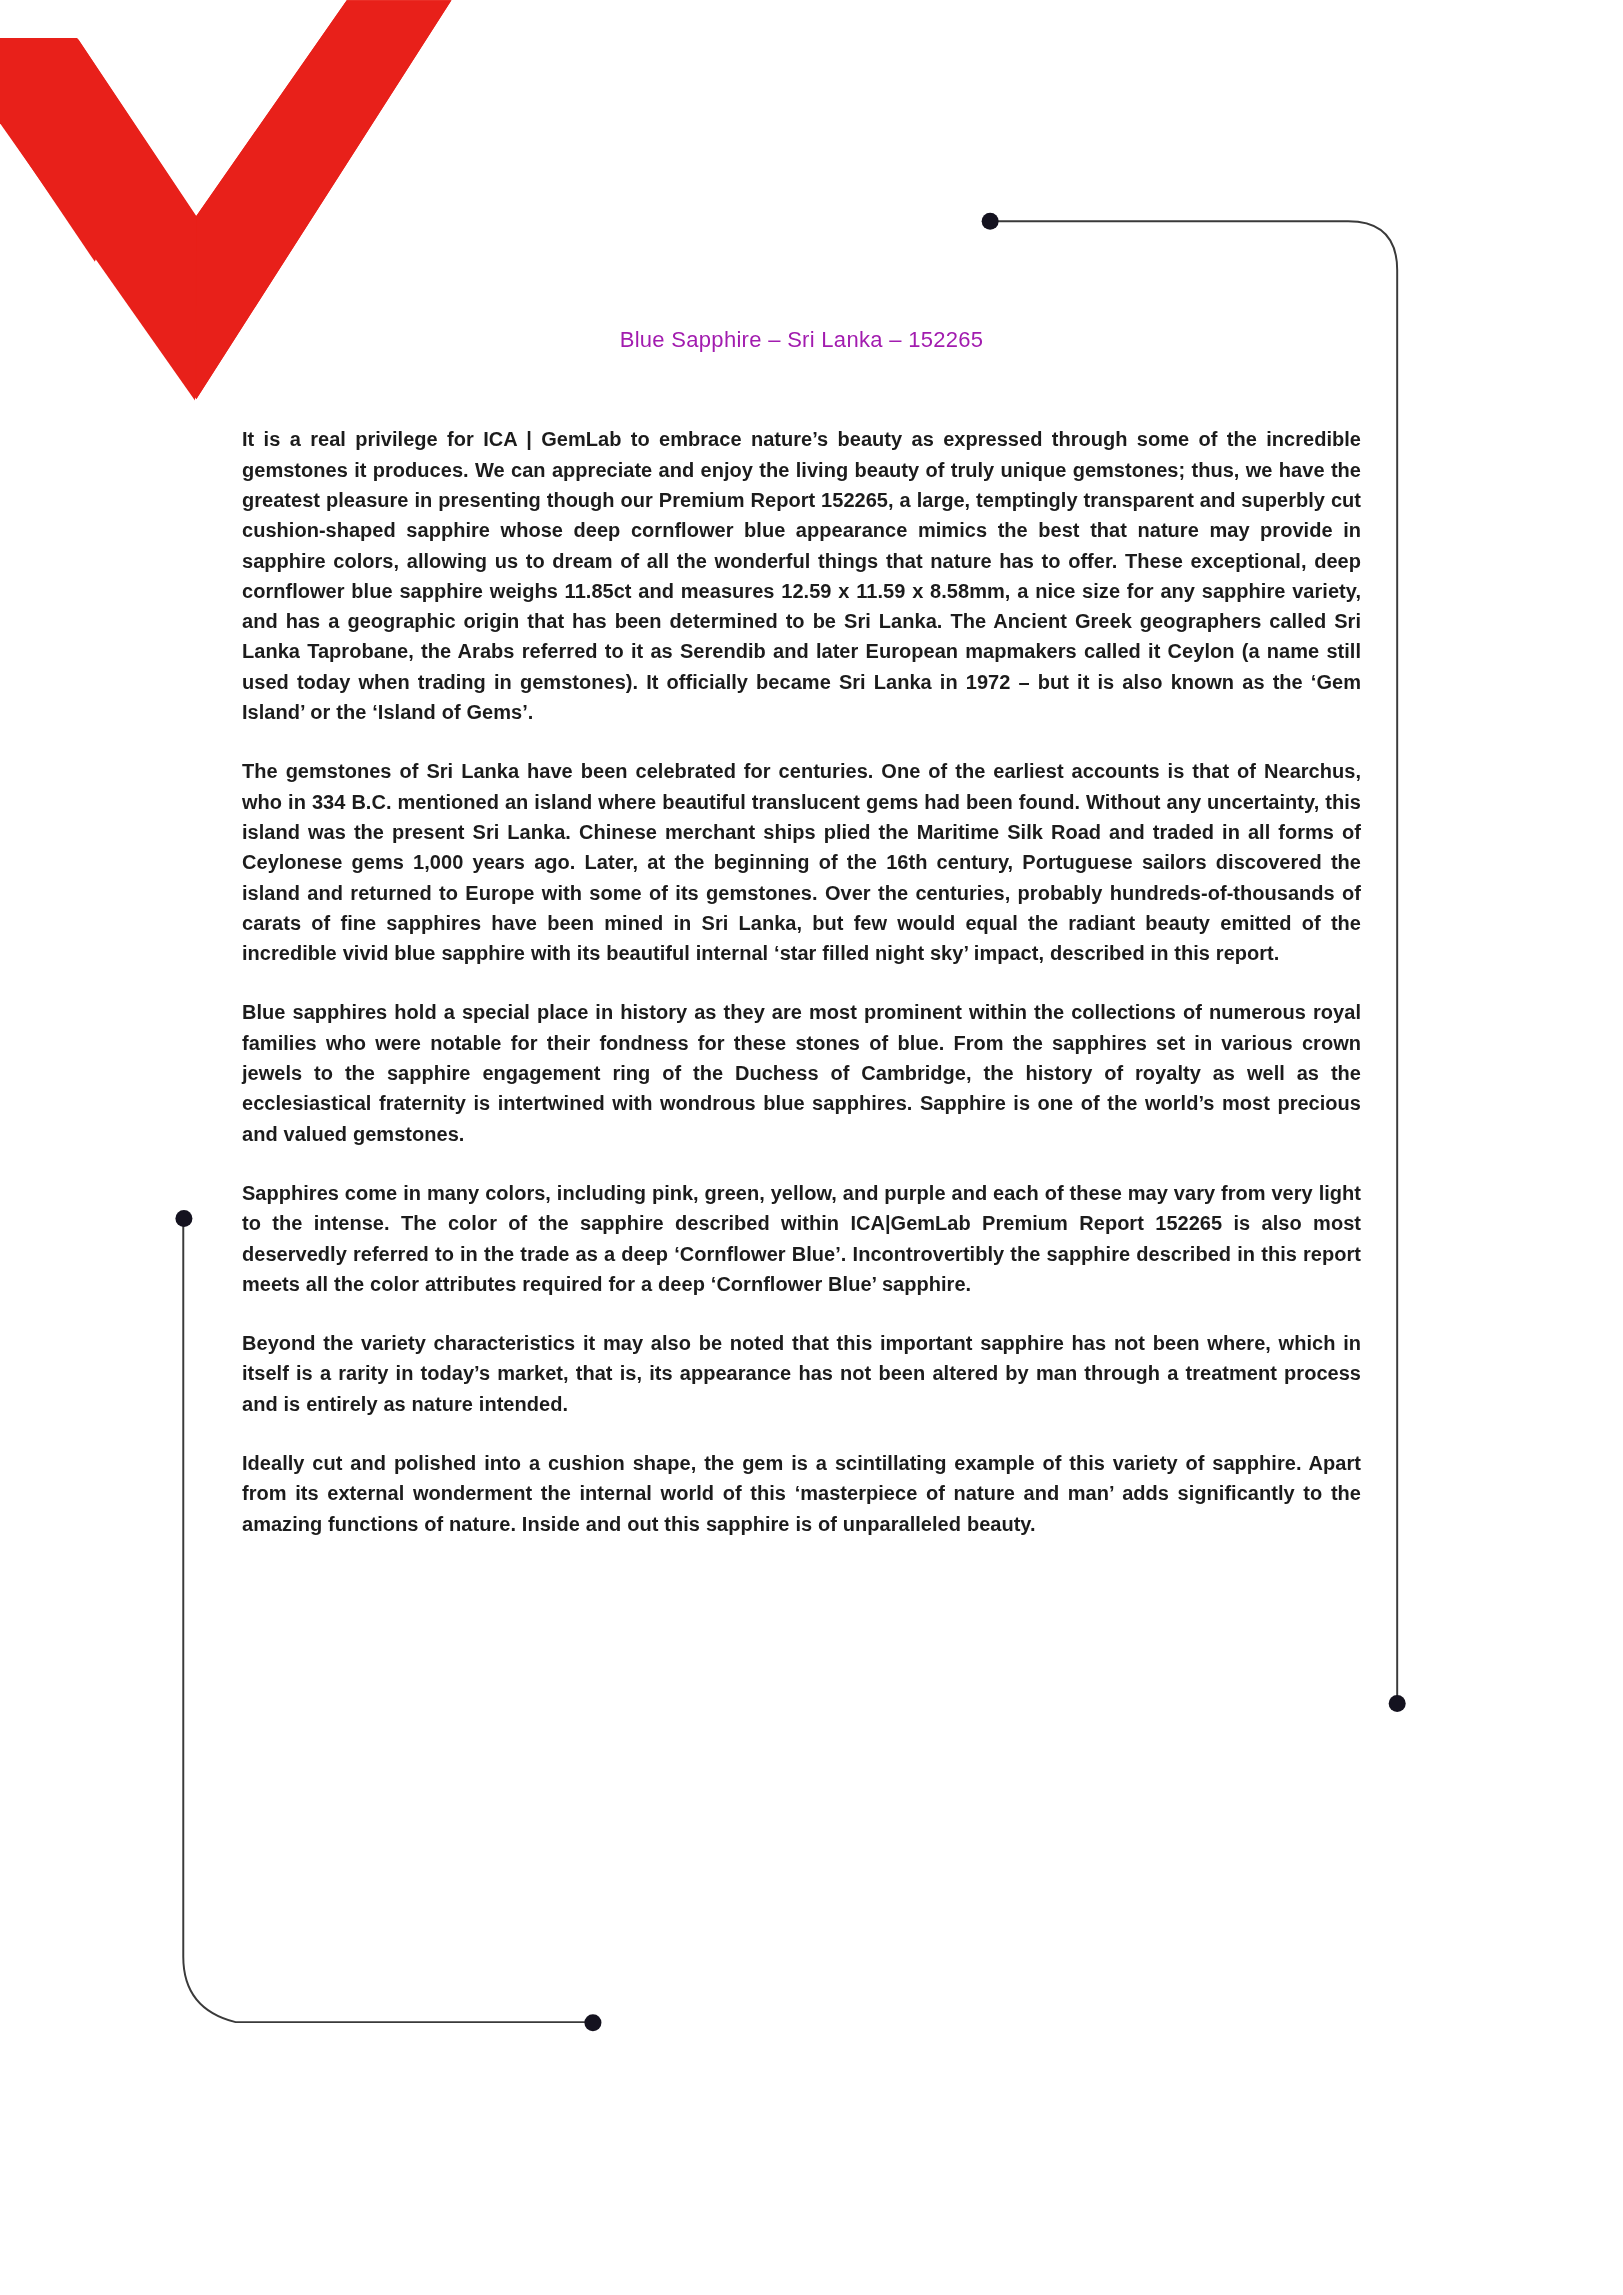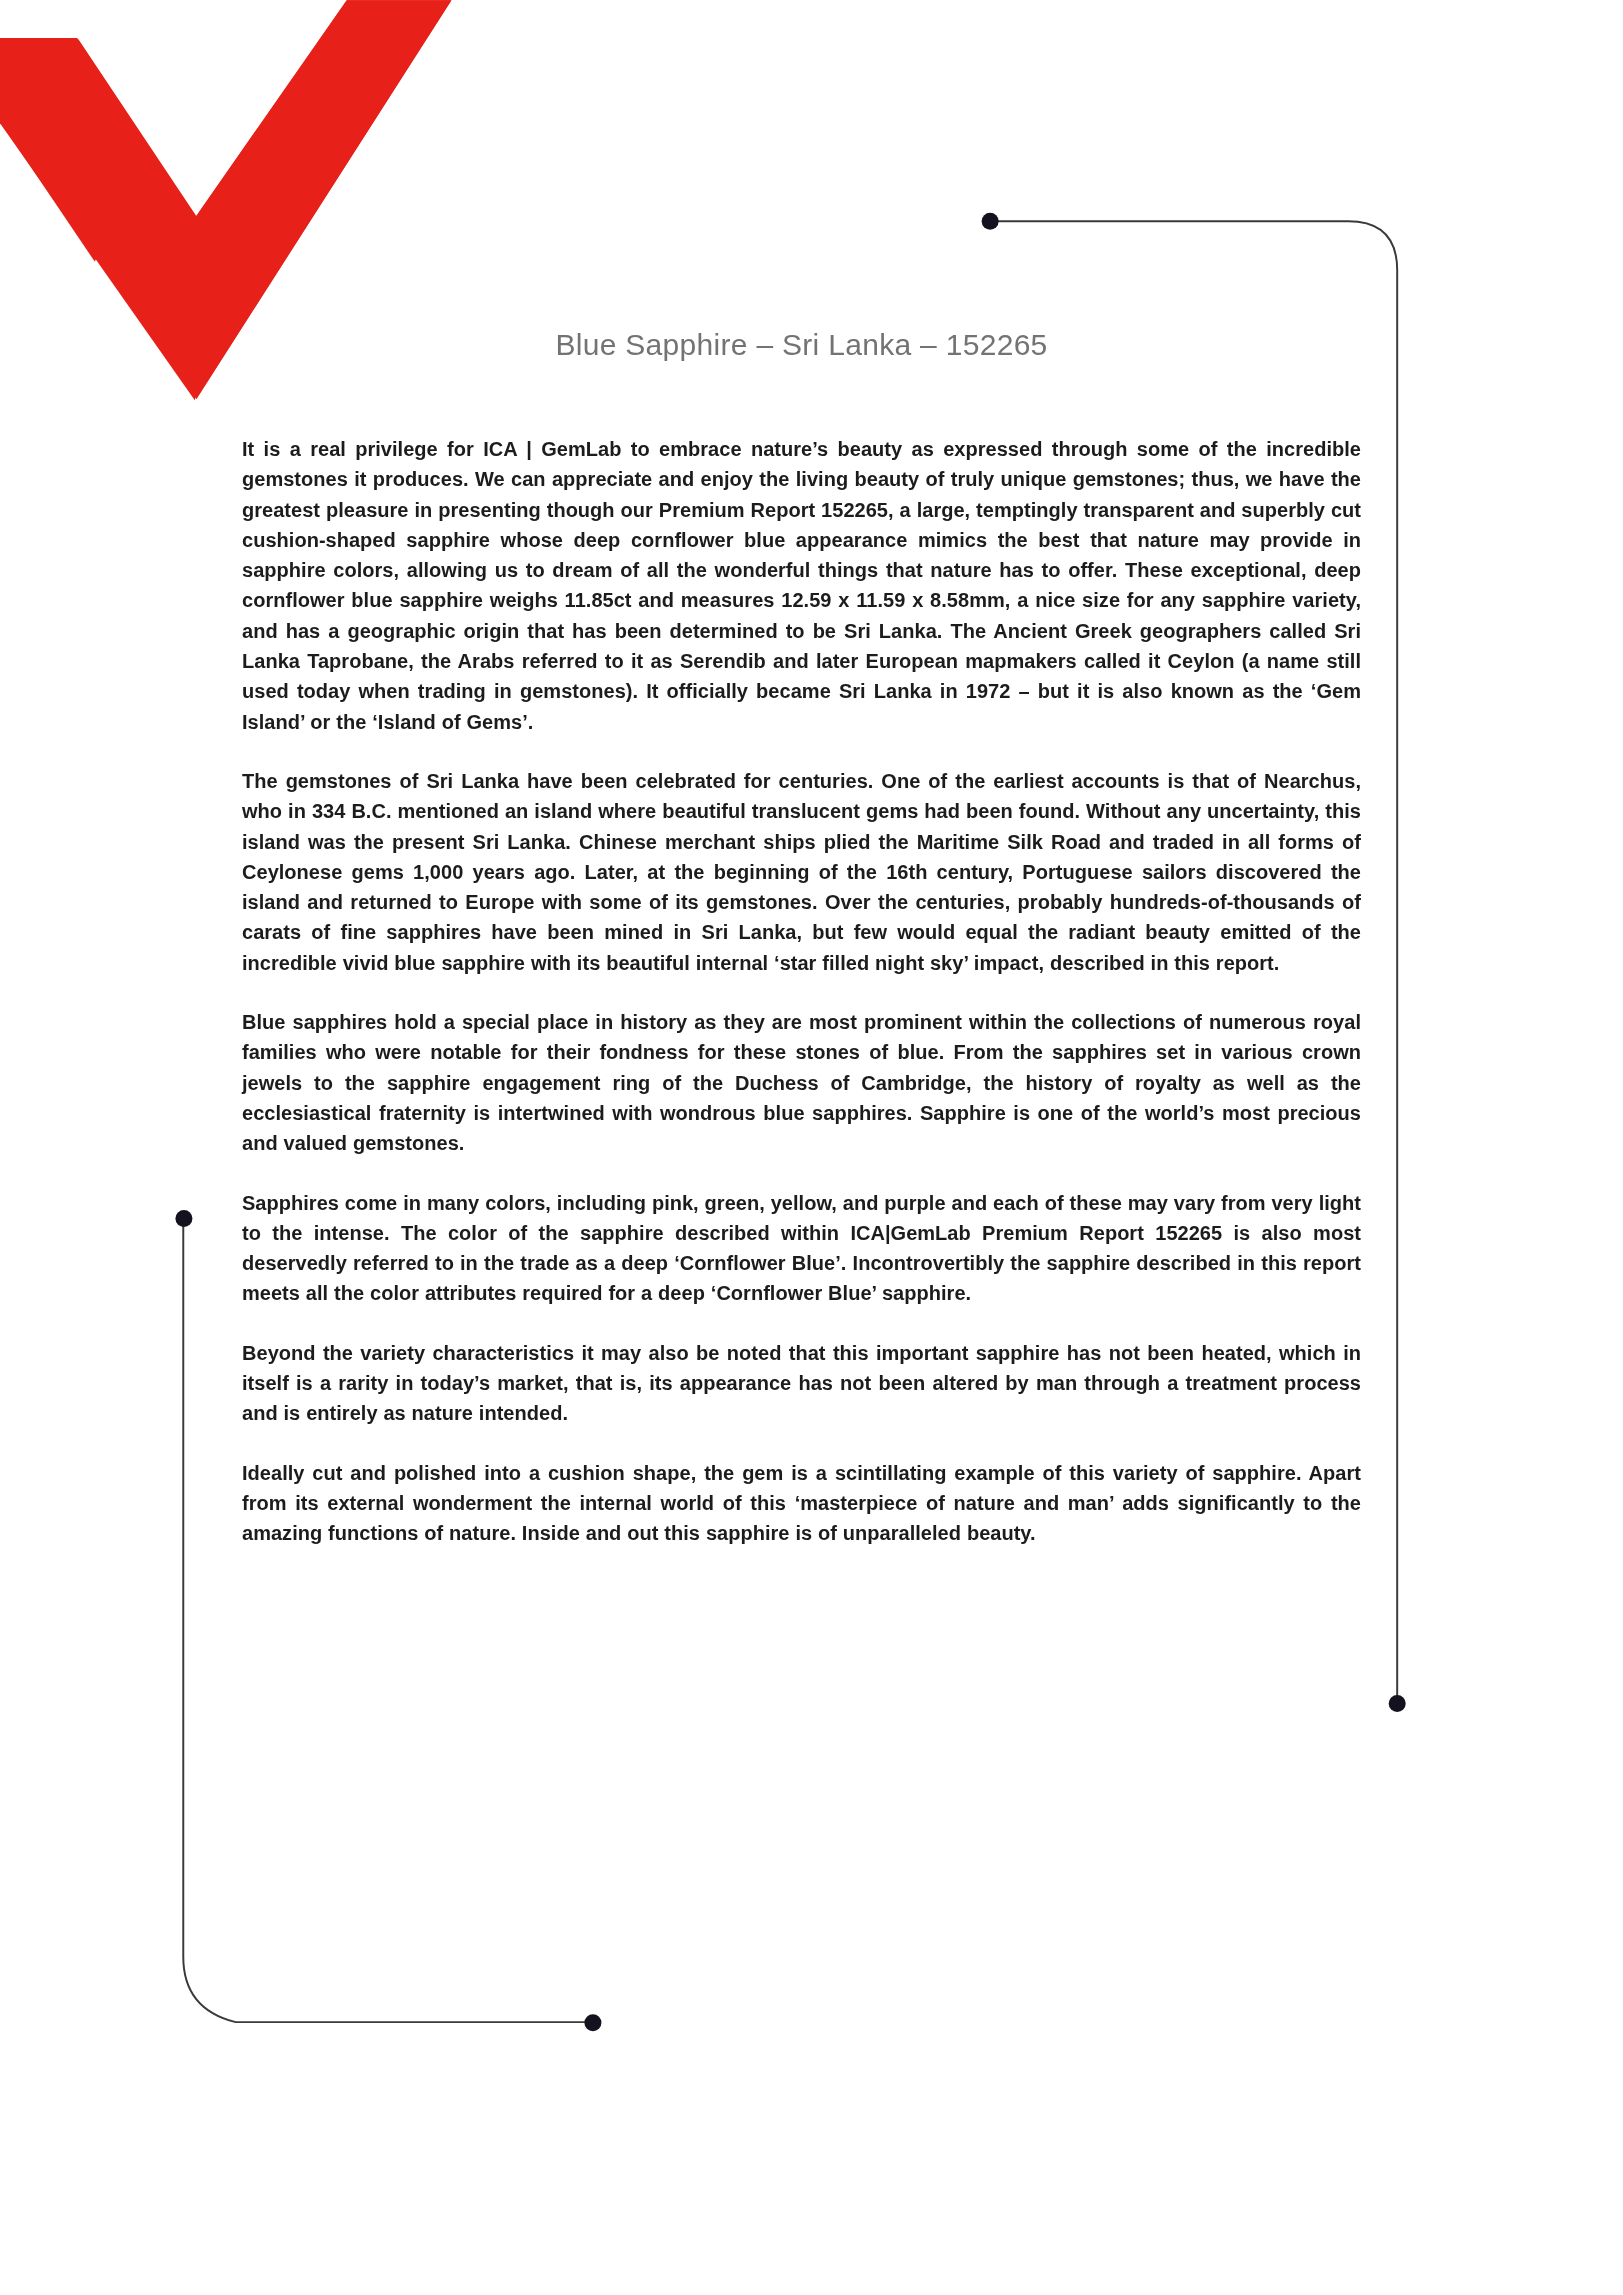--- a/index.html
+++ b/index.html
@@ -39,25 +39,25 @@
 
   
   .doc {
     position: absolute;
     left: 242px;
     top: 327px;
     width: 1119px;
   }
 
   .doc-title {
-    font-size: 30px;
+    font-size: 22px;
     font-weight: 400;
     text-align: center;
     letter-spacing: 0.3px;
-    color: #737373;
+    color: #a21caf;
     margin: 0 0 71px 0;
     line-height: 1.2;
   }
 
   .para {
     font-size: 20px;
     line-height: 1.515;
     text-align: justify;
     text-justify: inter-word;
     color: #1c1c1c;
@@ -93,16 +93,16 @@
   </svg>
 </div>
 
 <div class="doc">
   <h1 class="doc-title">Blue Sapphire – Sri Lanka – 152265</h1>
 
   <p class="para">It is a real privilege for ICA | GemLab to embrace nature’s beauty as expressed through some of the incredible gemstones it produces.  We can appreciate and enjoy the living beauty of truly unique gemstones; thus, we have the greatest pleasure in presenting though our Premium Report 152265, a large, temptingly transparent and superbly cut cushion-shaped sapphire whose deep cornflower blue appearance mimics the best that nature may provide in sapphire colors, allowing us to dream of all the wonderful things that nature has to offer.  These exceptional, deep cornflower blue sapphire weighs 11.85ct and measures 12.59 x 11.59 x 8.58mm, a nice size for any sapphire variety, and has a geographic origin that has been determined to be Sri Lanka.   The Ancient Greek geographers called Sri Lanka Taprobane, the Arabs referred to it as Serendib and later European mapmakers called it Ceylon (a name still used today when trading in gemstones). It officially became Sri Lanka in 1972 – but it is also known as the ‘Gem Island’ or the ‘Island of Gems’.</p>
   <p class="para">The gemstones of Sri Lanka have been celebrated for centuries. One of the earliest accounts is that of Nearchus, who in 334 B.C. mentioned an island where beautiful translucent gems had been found. Without any uncertainty, this island was the present Sri Lanka. Chinese merchant ships plied the Maritime Silk Road and traded in all forms of Ceylonese gems 1,000 years ago. Later, at the beginning of the 16th century, Portuguese sailors discovered the island and returned to Europe with some of its gemstones. Over the centuries, probably hundreds-of-thousands of carats of fine sapphires have been mined in Sri Lanka, but few would equal the radiant beauty emitted of the incredible vivid blue sapphire with its beautiful internal ‘star filled night sky’ impact, described in this report.</p>
   <p class="para">Blue sapphires hold a special place in history as they are most prominent within the collections of numerous royal families who were notable for their fondness for these stones of blue. From the sapphires set in various crown jewels to the sapphire engagement ring of the Duchess of Cambridge, the history of royalty as well as the ecclesiastical fraternity is intertwined with wondrous blue sapphires. Sapphire is one of the world’s most precious and valued gemstones.</p>
   <p class="para">Sapphires come in many colors, including pink, green, yellow, and purple and each of these may vary from very light to the intense.  The color of the sapphire described within ICA|GemLab Premium Report 152265 is also most deservedly referred to in the trade as a deep ‘Cornflower Blue’.  Incontrovertibly the sapphire described in this report meets all the color attributes required for a deep ‘Cornflower Blue’ sapphire.</p>
-  <p class="para">Beyond the variety characteristics it may also be noted that this important sapphire has not been heated, which in itself is a rarity in today’s market, that is, its appearance has not been altered by man through a treatment process and is entirely as nature intended.</p>
+  <p class="para">Beyond the variety characteristics it may also be noted that this important sapphire has not been where, which in itself is a rarity in today’s market, that is, its appearance has not been altered by man through a treatment process and is entirely as nature intended.</p>
   <p class="para">Ideally cut and polished into a cushion shape, the gem is a scintillating example of this variety of sapphire.   Apart from its external wonderment the internal world of this ‘masterpiece of nature and man’ adds significantly to the amazing functions of nature. Inside and out this sapphire is of unparalleled beauty.</p>
 </div>
 
 
 </body></html>

